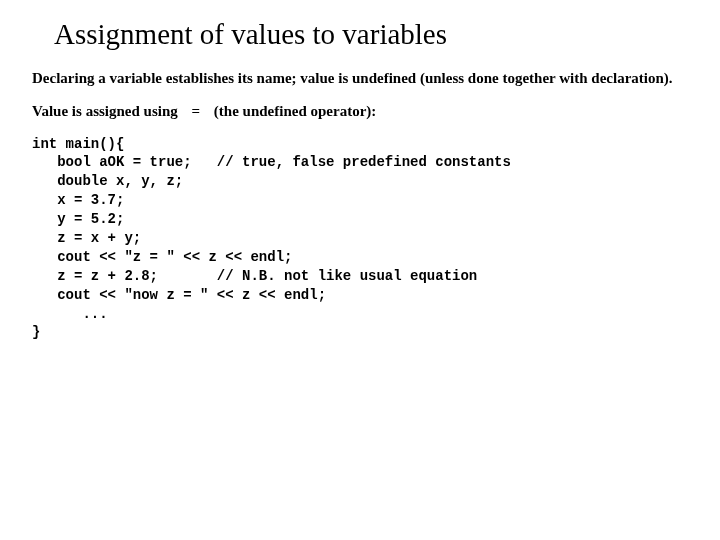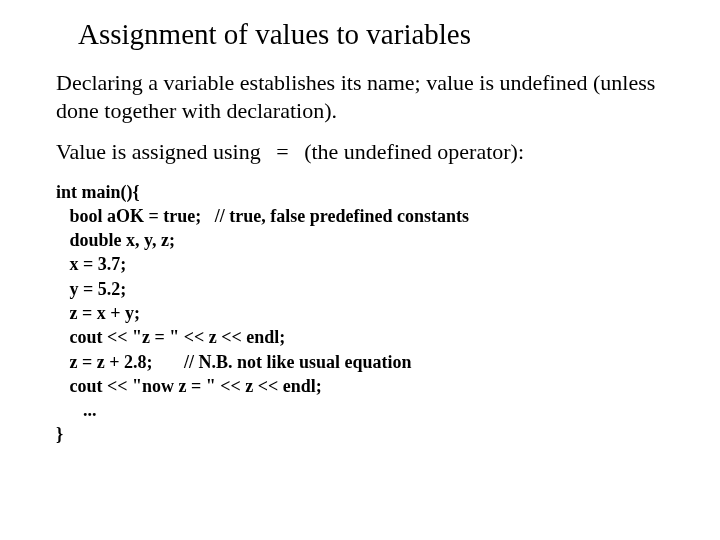--- a/index.html
+++ b/index.html
@@ -8,43 +8,43 @@
       background: #fff;
       font-family: "Times New Roman", Times, serif;
       color: #000;
       width: 720px;
       height: 540px;
       overflow: hidden;
     }
     .slide {
       padding: 18px 32px;
       box-sizing: border-box;
-      margin-left: 24px;
     }
     .title {
       font-size: 29px;
       font-weight: normal;
       margin: 0 0 18px 22px;
     }
     .para {
-      font-size: 22px;
+      font-size: 15px;
       margin: 0 0 14px 0;
       line-height: 1.25;
+      font-weight: bold;
     }
     .spaced {
       word-spacing: normal;
       text-align: center;
     }
     .eqsign {
       display: inline-block;
       margin: 0 10px;
     }
     .code {
-      font-family: Liberation Serif, serif;
-      font-size: 18px;
+      font-family: Liberation Mono, monospace;
+      font-size: 14px;
       white-space: pre;
       line-height: 1.35;
       font-weight: bold;
       margin-top: 6px;
     }
   </style>
 </head>
 <body>
 
 <div class="slide">

